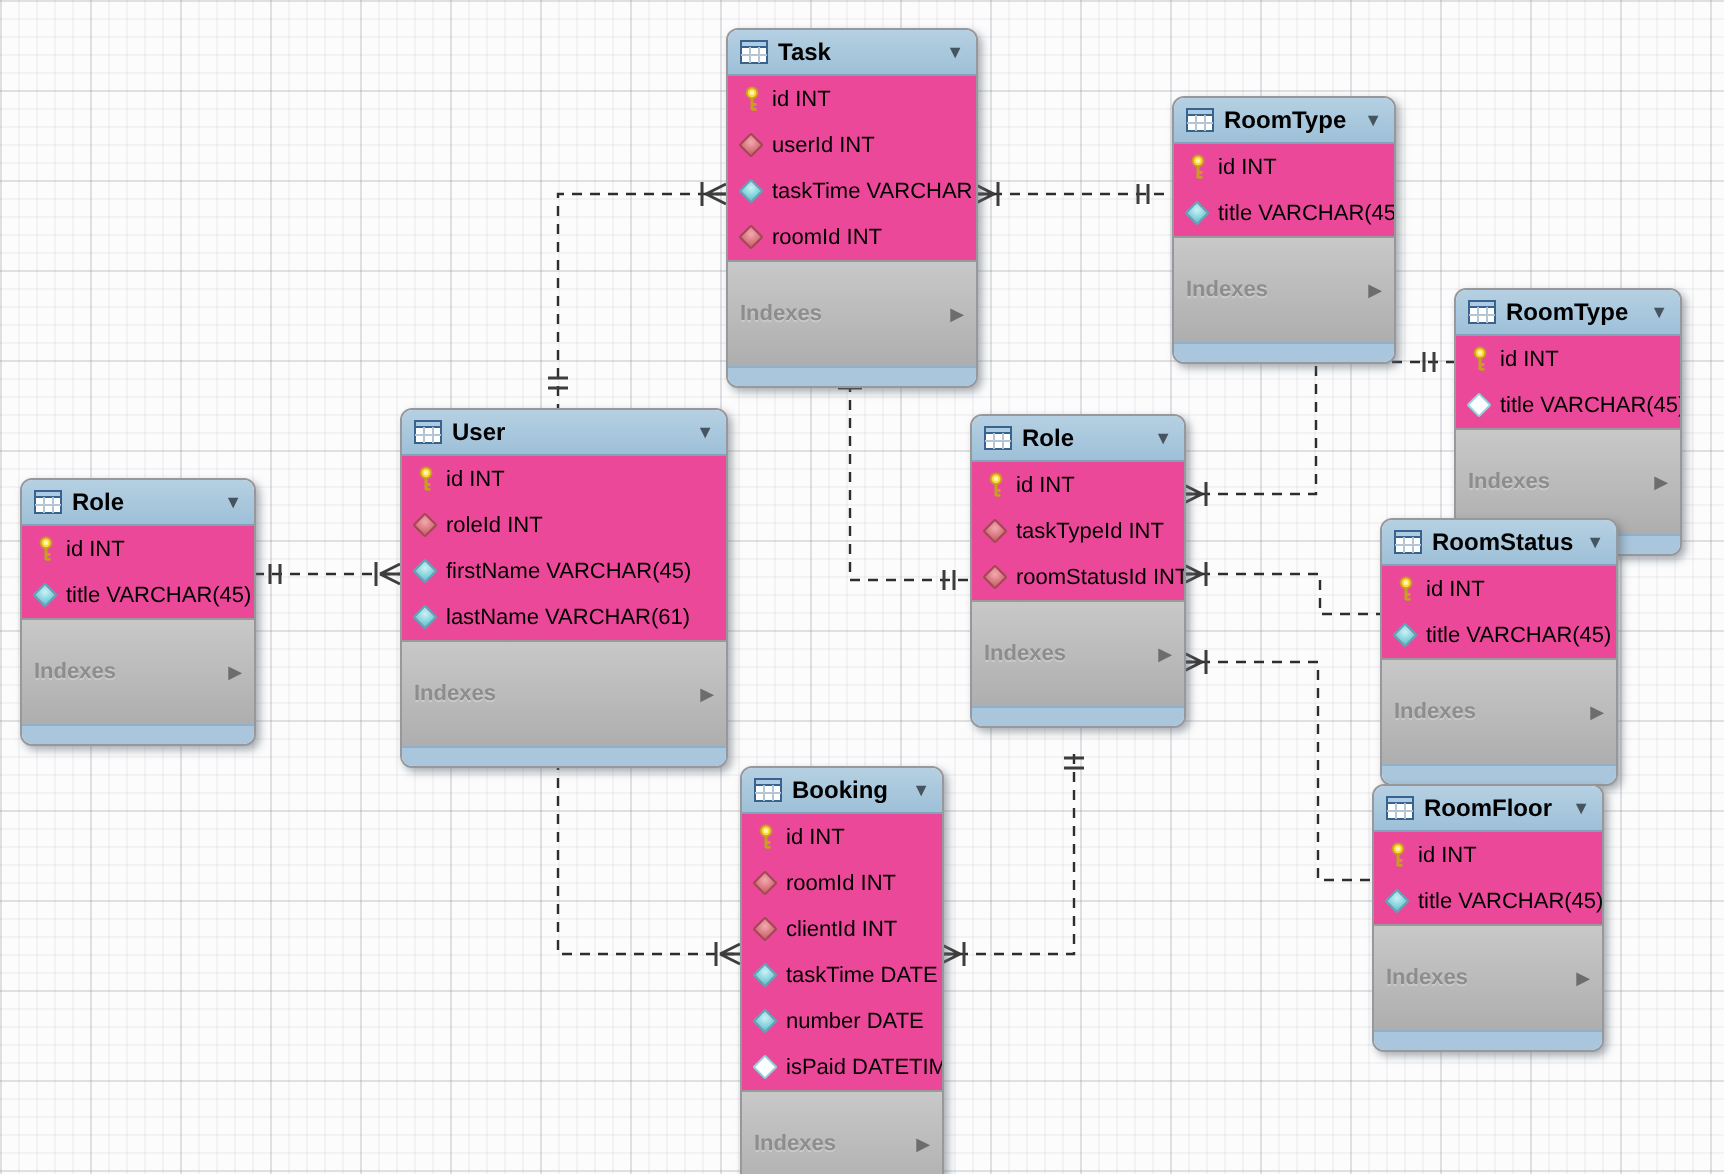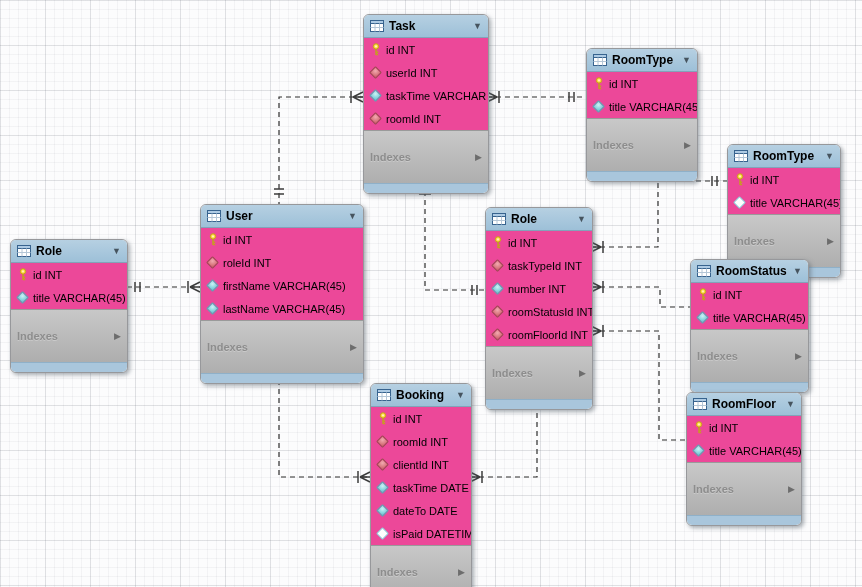--- a/index.html
+++ b/index.html
@@ -289,36 +289,24 @@
           <span class="ftext">id INT</span>
         </div>
         <div class="row">
           <span class="fic">
             <span class="dia fk"></span>
           </span>
           <span class="ftext">taskTypeId INT</span>
         </div>
         <div class="row">
           <span class="fic">
-            <span class="dia notnull"></span>
-          </span>
-          <span class="ftext">number INT</span>
-        </div>
-        <div class="row">
-          <span class="fic">
             <span class="dia fk"></span>
           </span>
           <span class="ftext">roomStatusId INT</span>
         </div>
-        <div class="row">
-          <span class="fic">
-            <span class="dia fk"></span>
-          </span>
-          <span class="ftext">roomFloorId INT</span>
-        </div>
       </div>
       <div class="idx">
         <span class="idx-label">Indexes</span>
         <span class="idx-arrow">▶</span>
       </div>
       <div class="ftr"></div>
     </div>
   <div class="table" style="left:200px;top:204px;width:162px">
       <div class="hdr">
         <svg class="tic" width="14" height="12" viewBox="0 0 14 12">
@@ -349,21 +337,21 @@
         <div class="row">
           <span class="fic">
             <span class="dia notnull"></span>
           </span>
           <span class="ftext">firstName VARCHAR(45)</span>
         </div>
         <div class="row">
           <span class="fic">
             <span class="dia notnull"></span>
           </span>
-          <span class="ftext">lastName VARCHAR(45)</span>
+          <span class="ftext">lastName VARCHAR(61)</span>
         </div>
       </div>
       <div class="idx">
         <span class="idx-label">Indexes</span>
         <span class="idx-arrow">▶</span>
       </div>
       <div class="ftr"></div>
     </div>
   <div class="table" style="left:10px;top:239px;width:116px">
       <div class="hdr">
@@ -435,21 +423,21 @@
         <div class="row">
           <span class="fic">
             <span class="dia notnull"></span>
           </span>
           <span class="ftext">taskTime DATE</span>
         </div>
         <div class="row">
           <span class="fic">
             <span class="dia notnull"></span>
           </span>
-          <span class="ftext">dateTo DATE</span>
+          <span class="ftext">number DATE</span>
         </div>
         <div class="row">
           <span class="fic">
             <span class="dia nullable"></span>
           </span>
           <span class="ftext">isPaid DATETIME</span>
         </div>
       </div>
       <div class="idx">
         <span class="idx-label">Indexes</span>

